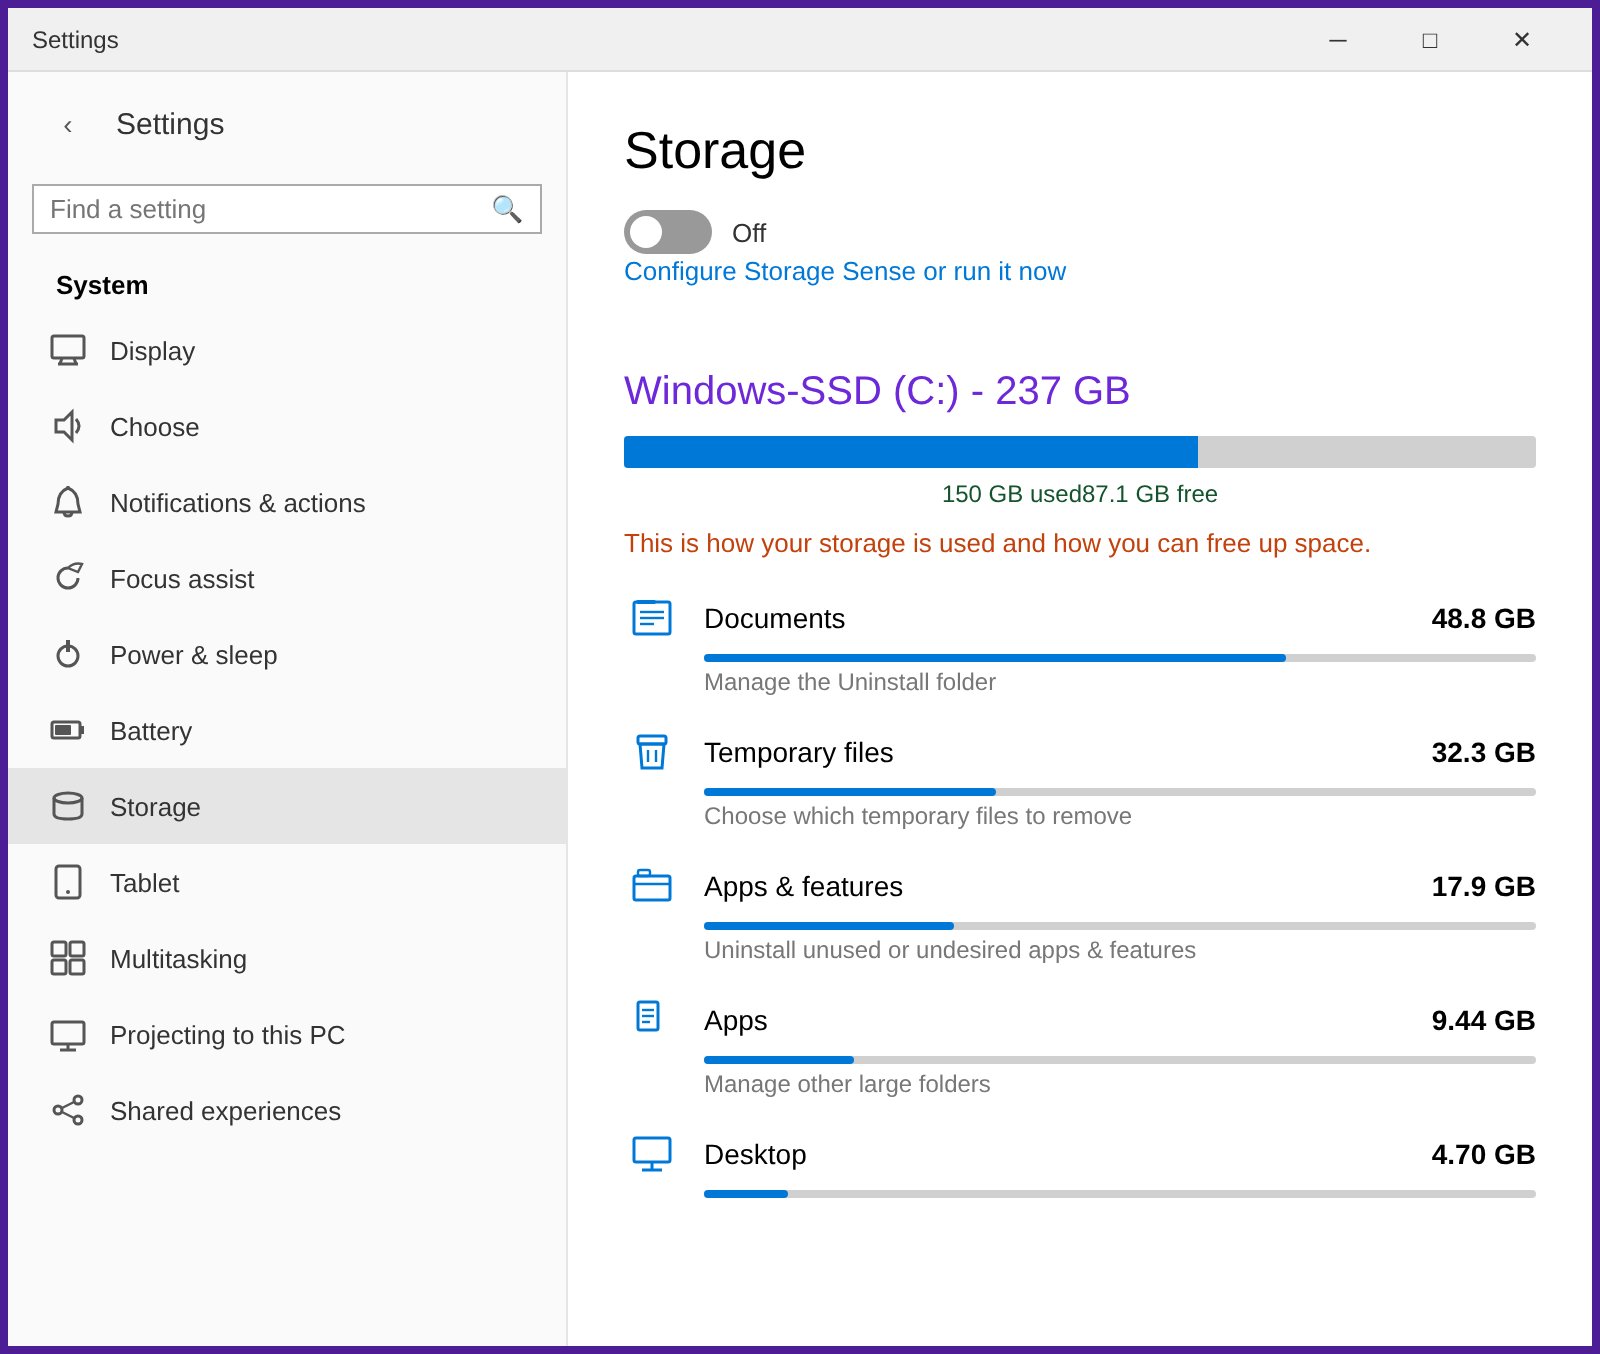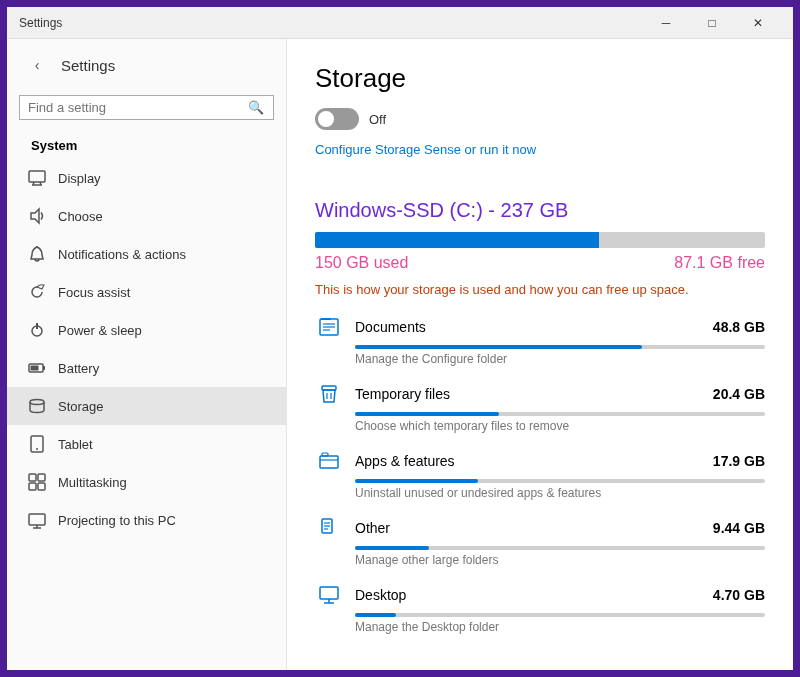--- a/index.html
+++ b/index.html
@@ -8,21 +8,21 @@
       background: #f0f0f0;
       display: flex;
       justify-content: center;
       align-items: center;
       min-height: 100vh;
     }
     .window {
       width: 800px;
       height: 677px;
       background: #fff;
-      border: 7px solid #4c1d95;
+      border: 4px solid #4c1d95;
       box-shadow: 0 4px 20px rgba(0,0,0,0.3);
       display: flex;
       flex-direction: column;
       overflow: hidden;
     }
     .titlebar {
       height: 32px;
       background: #f0f0f0;
       display: flex;
       align-items: center;
@@ -152,21 +152,20 @@
     .description {
       font-size: 13px;
       color: #333;
       line-height: 1.5;
       margin-bottom: 12px;
     }
     .toggle-row {
       display: flex;
       align-items: center;
       gap: 10px;
-      margin-bottom: 10px;
     }
     .toggle {
       width: 44px;
       height: 22px;
       background: #0078d7;
       border-radius: 11px;
       position: relative;
       cursor: pointer;
       flex-shrink: 0;
     }
@@ -214,23 +213,23 @@
       border-radius: 2px;
       margin-bottom: 6px;
       overflow: hidden;
     }
     .progress-bar-fill {
       height: 100%;
       background: #0078d7;
     }
     .storage-labels {
       display: flex;
-      justify-content: space-between;
-      font-size: 16px;
-      color: #ec4899;
+      justify-content: center;
+      font-size: 12px;
+      color: #14532d;
       margin-bottom: 10px;
     }
     .storage-desc {
       font-size: 13px;
       color: #c2410c;
       margin-bottom: 16px;
     }
     .storage-item {
       margin-bottom: 14px;
     }
@@ -408,20 +407,32 @@
         <span class="nav-icon">
           <svg width="18" height="18" viewBox="0 0 18 18" fill="none">
               <rect x="1" y="3" width="16" height="11" rx="1" stroke="#555" stroke-width="1.5"></rect>
               <line x1="9" y1="14" x2="9" y2="17" stroke="#555" stroke-width="1.5"></line>
               <line x1="5" y1="17" x2="13" y2="17" stroke="#555" stroke-width="1.5"></line>
             </svg>
         </span>
         <span>Projecting to this PC</span>
       </div>
 
+      <div class="nav-item">
+        <span class="nav-icon">
+          <svg width="18" height="18" viewBox="0 0 18 18" fill="none">
+              <circle cx="14" cy="4" r="2" stroke="#555" stroke-width="1.5"></circle>
+              <circle cx="4" cy="9" r="2" stroke="#555" stroke-width="1.5"></circle>
+              <circle cx="14" cy="14" r="2" stroke="#555" stroke-width="1.5"></circle>
+              <line x1="6" y1="8" x2="12" y2="5" stroke="#555" stroke-width="1.2"></line>
+              <line x1="6" y1="10" x2="12" y2="13" stroke="#555" stroke-width="1.2"></line>
+            </svg>
+        </span>
+        <span>Shared experiences</span>
+      </div>
     </div>
 
     <div class="main">
       <h1 class="main-title">Storage</h1>
 
       <div class="toggle-row">
         <div class="toggle off"></div>
         <span class="toggle-label">Off</span>
       </div>
 
@@ -448,35 +459,35 @@
                   <line x1="5" y1="11" x2="17" y2="11" stroke="#0078d7" stroke-width="1.2"></line>
                   <line x1="5" y1="14" x2="12" y2="14" stroke="#0078d7" stroke-width="1.2"></line>
                 </svg>
             </span>
             <span class="storage-item-name">Documents</span>
             <span class="storage-item-size">48.8 GB</span>
           </div>
           <div class="storage-item-bar-bg">
             <div class="storage-item-bar-fill" style="width:70%"></div>
           </div>
-          <div class="storage-item-desc">Manage the Configure folder</div>
+          <div class="storage-item-desc">Manage the Uninstall folder</div>
         </div>
 
         <div class="storage-item">
           <div class="storage-item-header">
             <span class="storage-item-icon">
               <svg width="22" height="22" viewBox="0 0 22 22" fill="none">
                   <rect x="4" y="3" width="14" height="4" rx="1" stroke="#0078d7" stroke-width="1.5" fill="none"></rect>
                   <path d="M5 7 L6 19 L16 19 L17 7Z" stroke="#0078d7" stroke-width="1.5" fill="none"></path>
                   <line x1="9" y1="10" x2="9" y2="16" stroke="#0078d7" stroke-width="1.2"></line>
                   <line x1="13" y1="10" x2="13" y2="16" stroke="#0078d7" stroke-width="1.2"></line>
                 </svg>
             </span>
             <span class="storage-item-name">Temporary files</span>
-            <span class="storage-item-size">20.4 GB</span>
+            <span class="storage-item-size">32.3 GB</span>
           </div>
           <div class="storage-item-bar-bg">
             <div class="storage-item-bar-fill" style="width:35%"></div>
           </div>
           <div class="storage-item-desc">Choose which temporary files to remove</div>
         </div>
 
         <div class="storage-item">
           <div class="storage-item-header">
             <span class="storage-item-icon">
@@ -498,21 +509,21 @@
         <div class="storage-item">
           <div class="storage-item-header">
             <span class="storage-item-icon">
               <svg width="22" height="22" viewBox="0 0 22 22" fill="none">
                   <rect x="4" y="2" width="10" height="14" rx="1" stroke="#0078d7" stroke-width="1.5" fill="none"></rect>
                   <line x1="6" y1="6" x2="12" y2="6" stroke="#0078d7" stroke-width="1.2"></line>
                   <line x1="6" y1="9" x2="12" y2="9" stroke="#0078d7" stroke-width="1.2"></line>
                   <line x1="6" y1="12" x2="10" y2="12" stroke="#0078d7" stroke-width="1.2"></line>
                 </svg>
             </span>
-            <span class="storage-item-name">Other</span>
+            <span class="storage-item-name">Apps</span>
             <span class="storage-item-size">9.44 GB</span>
           </div>
           <div class="storage-item-bar-bg">
             <div class="storage-item-bar-fill" style="width:18%"></div>
           </div>
           <div class="storage-item-desc">Manage other large folders</div>
         </div>
 
         <div class="storage-item">
           <div class="storage-item-header">
@@ -522,19 +533,18 @@
                   <line x1="11" y1="15" x2="11" y2="19" stroke="#0078d7" stroke-width="1.5"></line>
                   <line x1="6" y1="19" x2="16" y2="19" stroke="#0078d7" stroke-width="1.5"></line>
                 </svg>
             </span>
             <span class="storage-item-name">Desktop</span>
             <span class="storage-item-size">4.70 GB</span>
           </div>
           <div class="storage-item-bar-bg">
             <div class="storage-item-bar-fill" style="width:10%"></div>
           </div>
-          <div class="storage-item-desc">Manage the Desktop folder</div>
         </div>
 
       </div>
     </div>
   </div>
 </div>
 
 </body></html>

